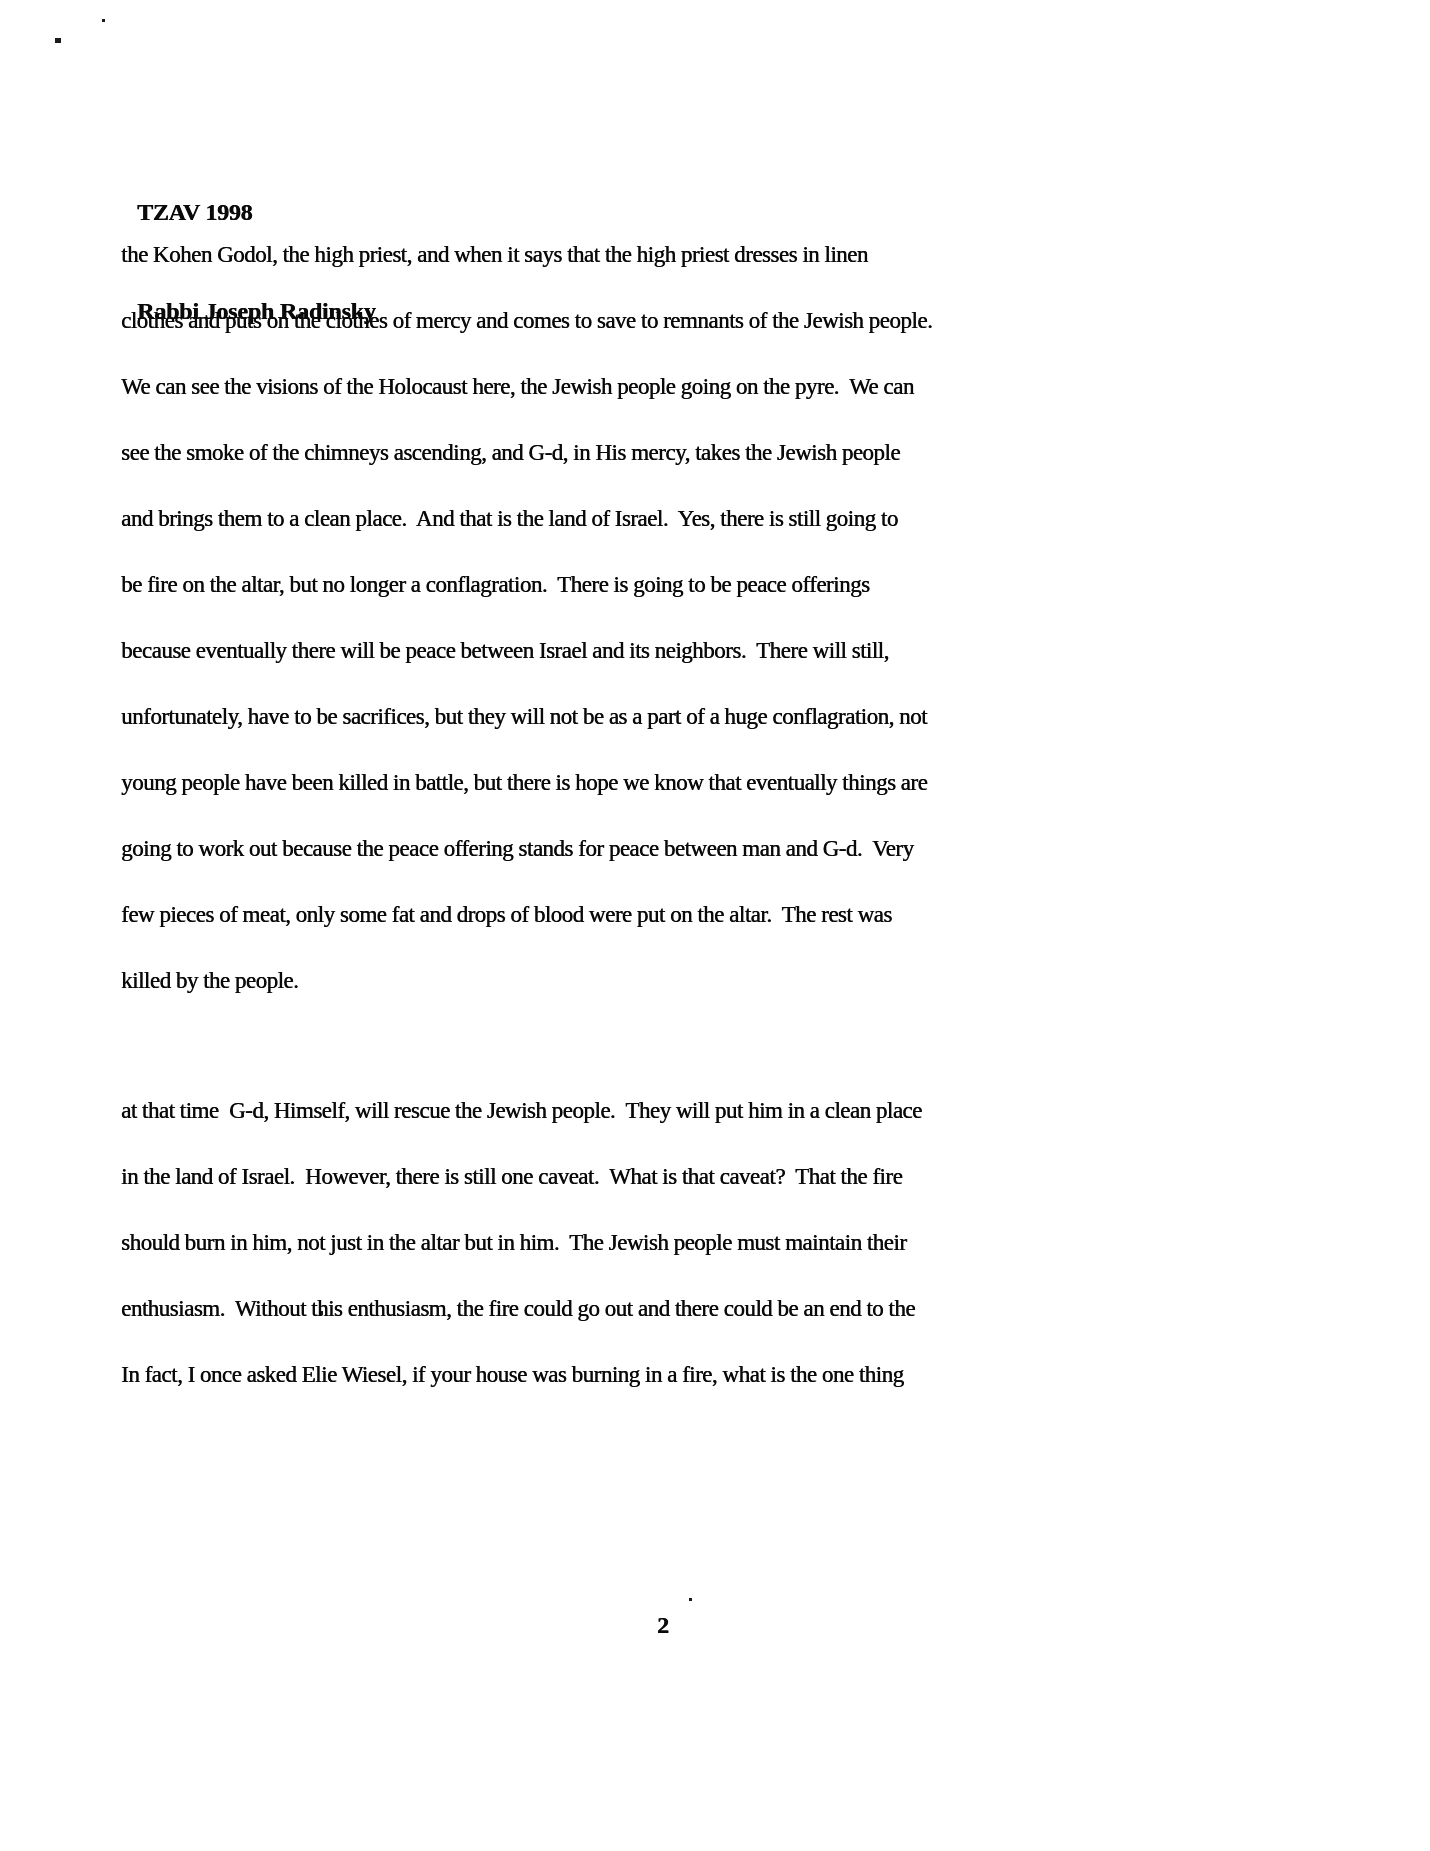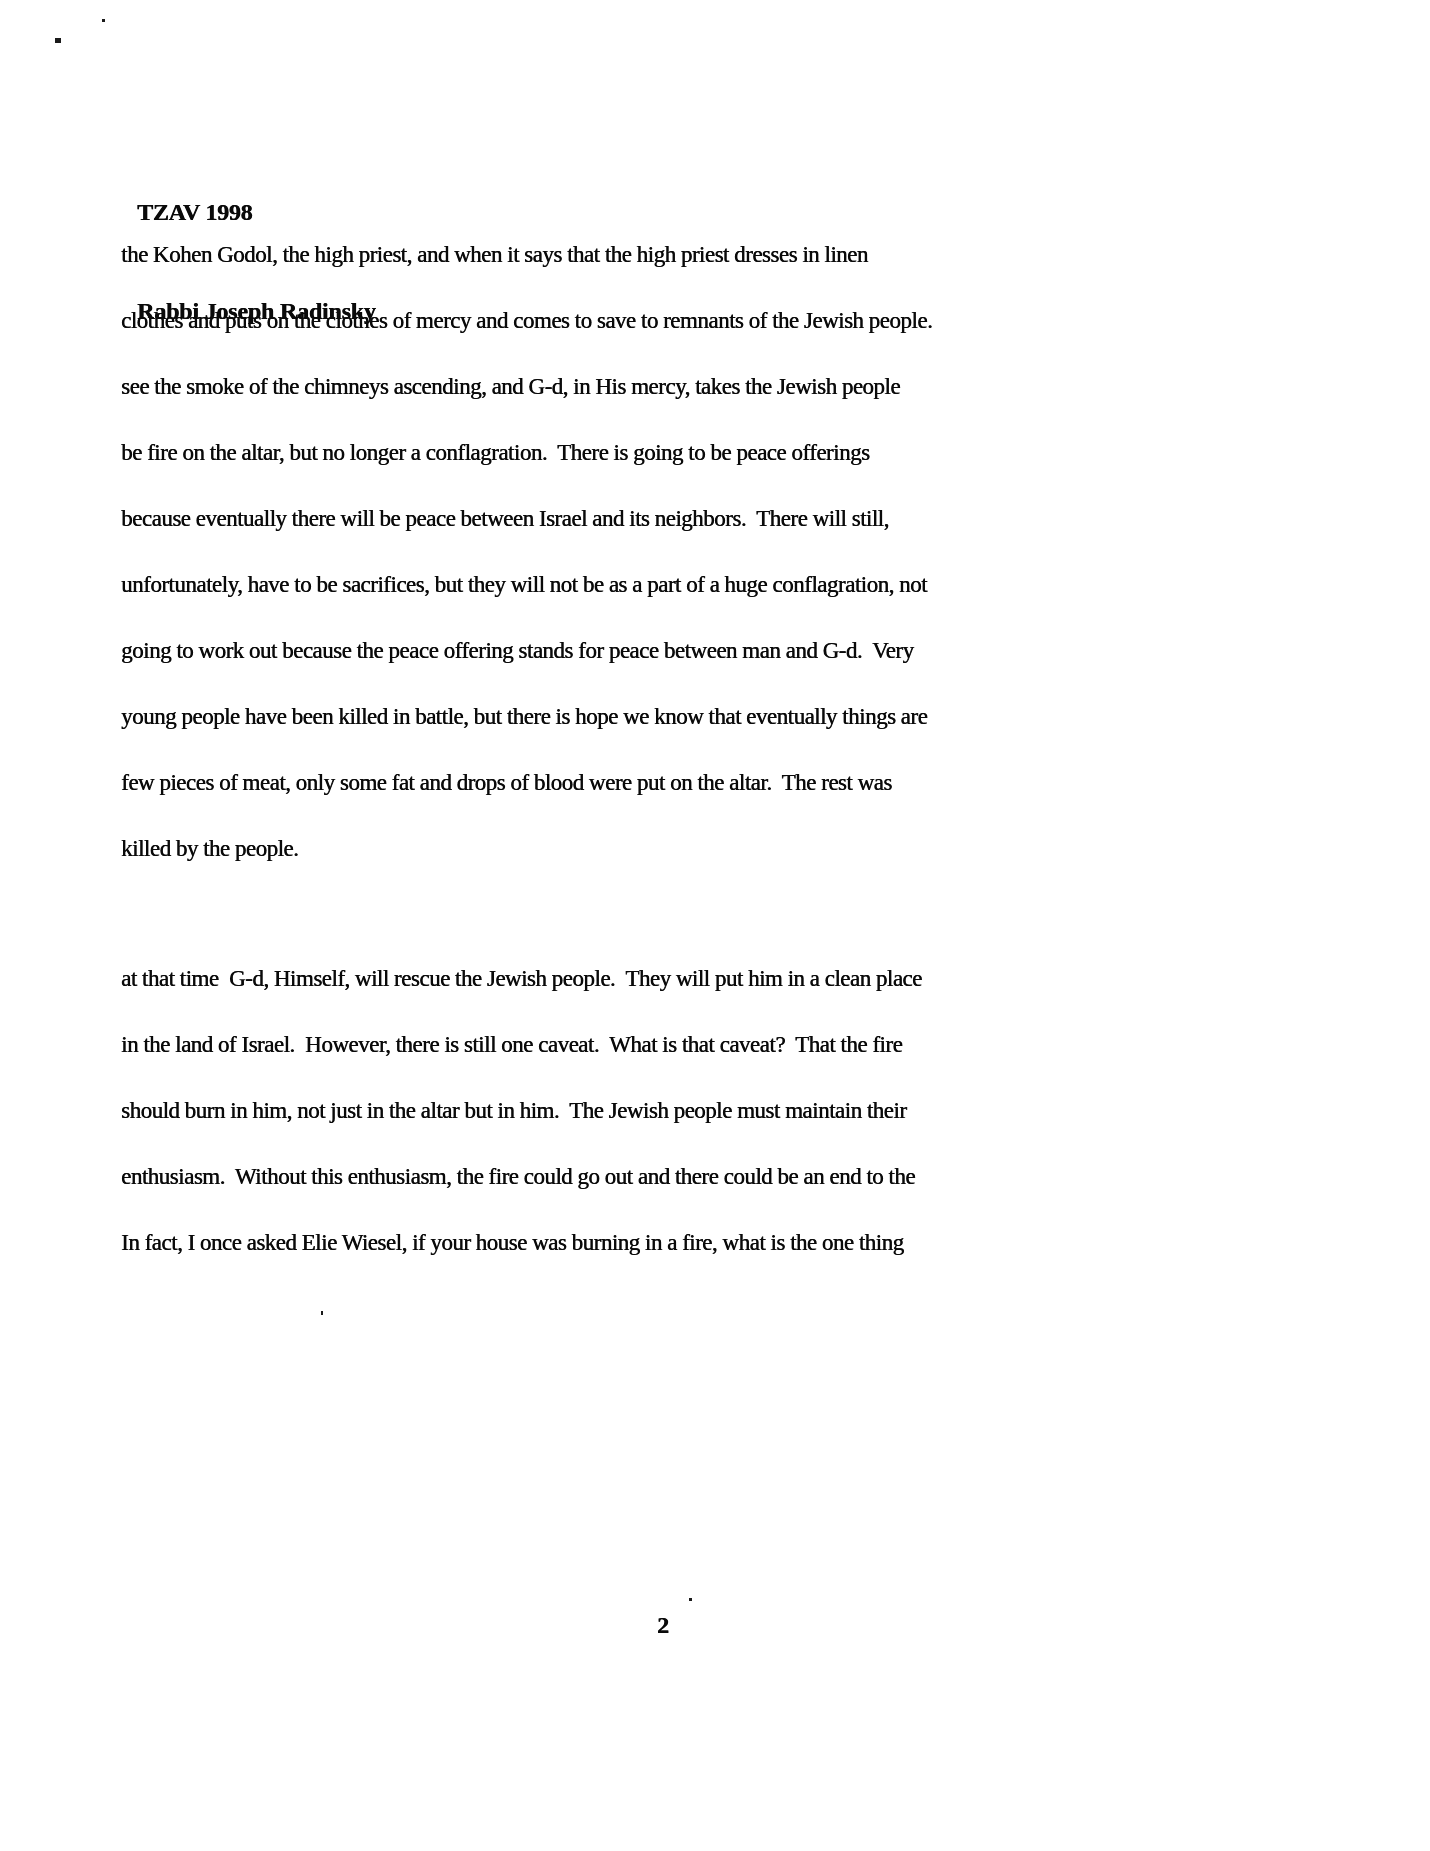--- a/index.html
+++ b/index.html
@@ -74,26 +74,28 @@
   <div class="doc-header">
     <div class="hline">TZAV 1998</div>
     <div class="hline">Rabbi Joseph Radinsky</div>
   </div>
 
   <div class="doc-body">
 
     <div class="para para-1">
       <div class="line">the Kohen Godol, the high priest, and when it says that the high priest dresses in linen</div>
       <div class="line">clothes and puts on the clothes of mercy and comes to save to remnants of the Jewish people.</div>
+      <div class="line">We can see the visions of the Holocaust here, the Jewish people going on the pyre.  We can</div>
       <div class="line">see the smoke of the chimneys ascending, and G-d, in His mercy, takes the Jewish people</div>
+      <div class="line">and brings them to a clean place.  And that is the land of Israel.  Yes, there is still going to</div>
       <div class="line">be fire on the altar, but no longer a conflagration.  There is going to be peace offerings</div>
       <div class="line">because eventually there will be peace between Israel and its neighbors.  There will still,</div>
       <div class="line">unfortunately, have to be sacrifices, but they will not be as a part of a huge conflagration, not</div>
+      <div class="line">young people have been killed in battle, but there is hope we know that eventually things are</div>
       <div class="line">going to work out because the peace offering stands for peace between man and G-d.  Very</div>
-      <div class="line">young people have been killed in battle, but there is hope we know that eventually things are</div>
       <div class="line">few pieces of meat, only some fat and drops of blood were put on the altar.  The rest was</div>
       <div class="line">killed by the people.</div>
     </div>
 
     <div class="para para-2">
       <div class="line">at that time  G-d, Himself, will rescue the Jewish people.  They will put him in a clean place</div>
       <div class="line">in the land of Israel.  However, there is still one caveat.  What is that caveat?  That the fire</div>
       <div class="line">should burn in him, not just in the altar but in him.  The Jewish people must maintain their</div>
       <div class="line">enthusiasm.  Without this enthusiasm, the fire could go out and there could be an end to the</div>
       <div class="line">In fact, I once asked Elie Wiesel, if your house was burning in a fire, what is the one thing</div>

